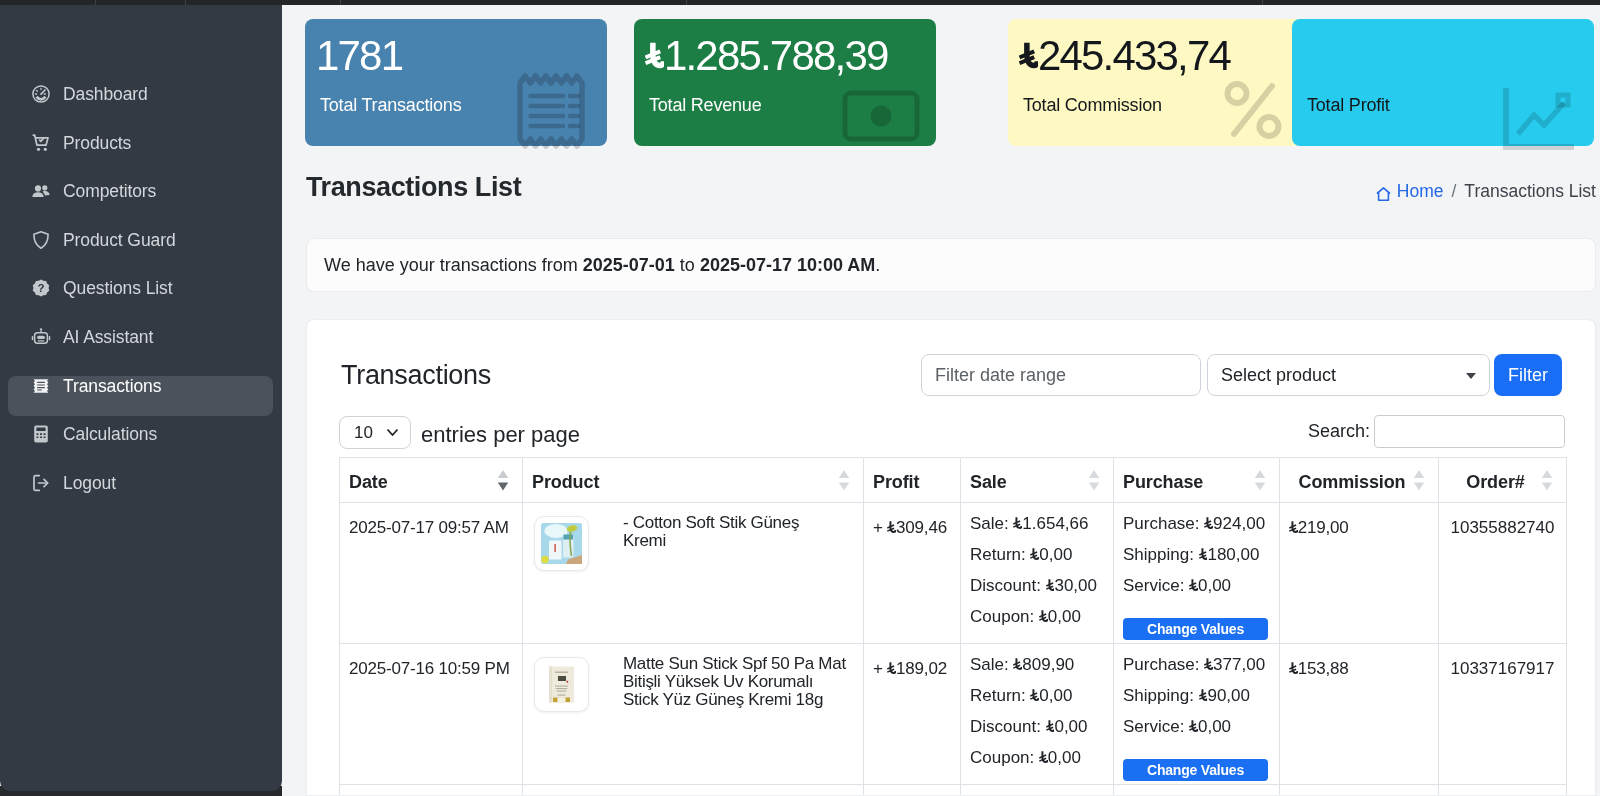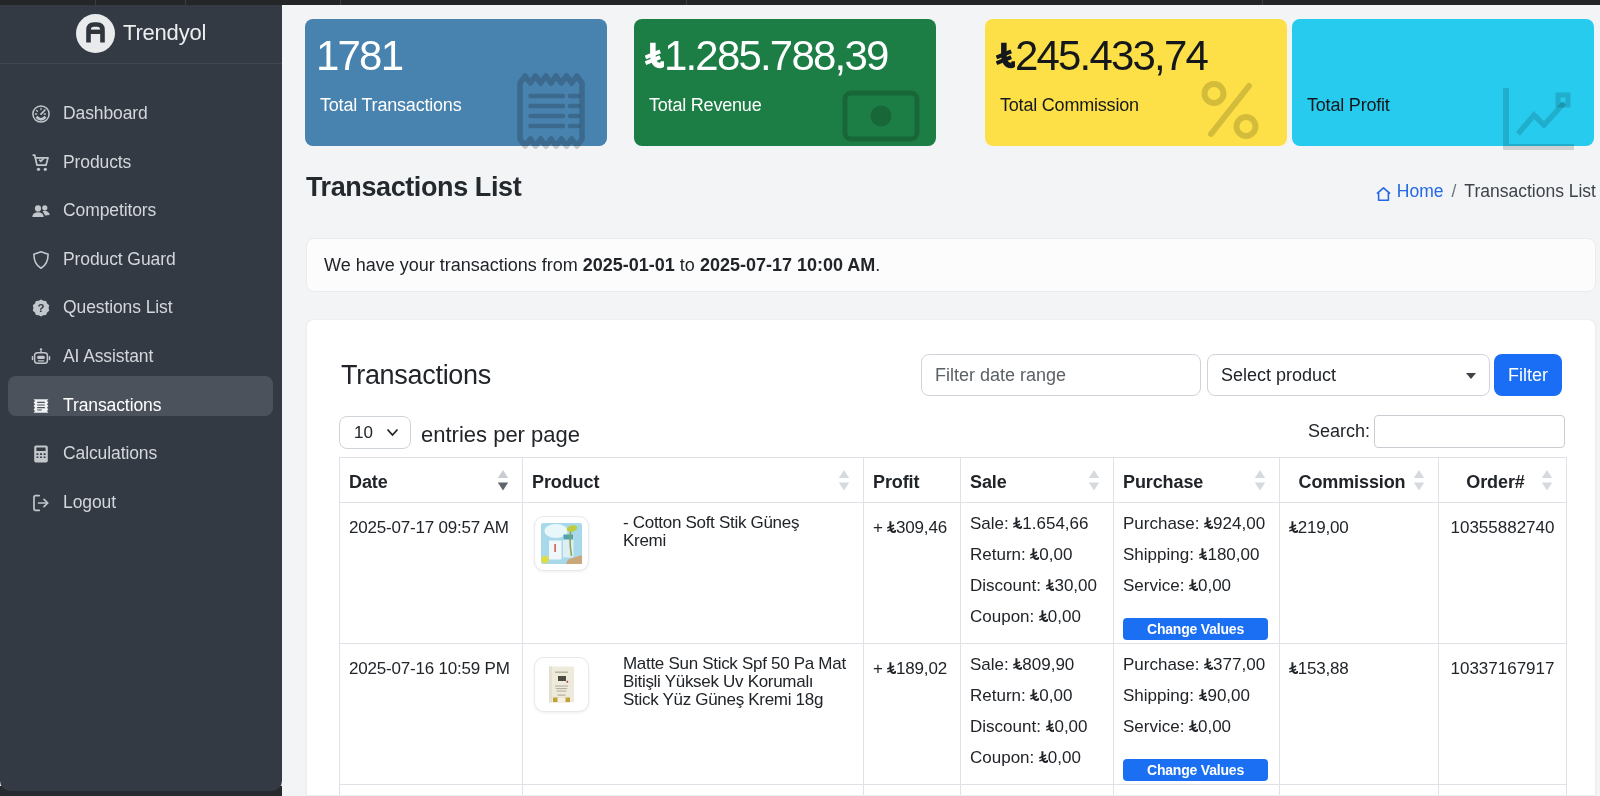--- a/index.html
+++ b/index.html
@@ -6,21 +6,21 @@
 
 #top{position:absolute;left:0;top:0;width:1600px;height:5px;background:#232527;z-index:30}
 #top i{position:absolute;top:0;height:5px;width:1px;background:#3c3e40}
 
 #sbunder{position:absolute;left:0;top:786px;width:282px;height:10px;background:#26292d}
 #sb{position:absolute;left:0;top:0;width:282px;height:791px;background:#343a44;border-radius:0 0 10px 10px;z-index:2}
 #brand{position:absolute;left:0;top:0;width:282px;height:64px;border-bottom:1px solid #40464f}
 #brand .circ{position:absolute;left:76px;top:14px;width:39px;height:39px;border-radius:50%;background:#e8eaec}
 #brand .nm{position:absolute;left:123px;top:20px;font-size:22px;letter-spacing:-.2px;color:#eceef0}
 #nav{position:absolute;left:0;top:64px;width:282px;padding-top:20px}
-.it{height:40px;margin:0 9px 8.6px 8px;border-radius:8px;display:flex;align-items:flex-end;padding-left:23px;font-size:17.5px;color:#d3d7db;letter-spacing:-.1px}
+.it{height:40px;margin:0 9px 8.6px 8px;border-radius:8px;display:flex;align-items:flex-start;padding-left:23px;font-size:17.5px;color:#d3d7db;letter-spacing:-.1px}
 .it svg{width:20px;height:20px;margin-right:12px;color:#c2c7cc;flex:none}
 .it.act{background:#4b525b;color:#fff}
 .it.act svg{color:#f0f1f2}
 
 .card{position:absolute;top:19px;width:302px;height:127px;border-radius:8px;color:#fff}
 .card .num{position:absolute;left:11px;top:15px;font-size:42px;font-weight:normal;letter-spacing:-1.8px;white-space:nowrap;line-height:44px}
 .card .lbl{position:absolute;left:15px;top:76px;font-size:18px;letter-spacing:-.2px}
 .card svg.ic{position:absolute}
 .card.dark{color:#14181c}
 
@@ -71,27 +71,20 @@
 <body>
 <div id="top">
     <i style="left:95px"></i>
     <i style="left:185px"></i>
     <i style="left:340px"></i>
     <i style="left:686px"></i>
     <i style="left:1262px"></i>
   </div>
 <div id="sbunder"></div>
 <aside id="sb">
-  <div id="brand">
-    <div class="circ"><svg viewBox="0 0 39 39" width="39" height="39">
-          <path d="M12.5 28.5 V16 Q12.5 10.5 18 10.5 H21 Q26.5 10.5 26.5 16 V28.5" fill="none" stroke="#2f353c" stroke-width="4.6"></path>
-          <path d="M13.2 17.8 H25.8" stroke="#2f353c" stroke-width="4.4"></path>
-        </svg></div>
-    <div class="nm">Trendyol</div>
-  </div>
   <nav id="nav">
     <div class="it"><svg viewBox="0 0 20 20">
           <circle cx="10" cy="10" r="8.1" fill="none" stroke="currentColor" stroke-width="1.5"></circle>
           <path d="M10 10.2 L14 6" stroke="currentColor" stroke-width="1.7" stroke-linecap="round" fill="none"></path>
           <path d="M4.6 13.6 A6.3 6.3 0 0 0 15.4 13.6 L13.3 11.8 A3.6 3.6 0 0 1 6.7 11.8 Z" fill="currentColor"></path>
           <path d="M5.6 6.4 l.8.8 M10 4.4 v1.2 M14.4 10 h-1.2 M4.4 10 h1.2" stroke="currentColor" stroke-width="1.3" stroke-linecap="round"></path>
         </svg>Dashboard</div>
     <div class="it"><svg viewBox="0 0 20 20" fill="none" stroke="currentColor">
           <path d="M1.6 2.2 h2.1 l2.3 10 h9 l2-7.3 H4.6" stroke-width="1.7" stroke-linejoin="round"></path>
           <path d="M8.2 6.6 l1.7 1.7 2.9-3.1" stroke-width="1.7"></path>
@@ -146,21 +139,21 @@
   <div class="num"><svg class="tl" viewBox="0 0 72 100">
         <path d="M30 2 L30 50 C30 74 40 89 57 89 C65 89 70 83 70 73" stroke-width="21"></path>
         <path d="M2 58 L58 35 M2 80 L58 57" stroke-width="15"></path>
       </svg>1.285.788,39</div>
   <div class="lbl">Total Revenue</div>
   <svg class="ic" style="right:16px;top:71px" width="78" height="52" viewBox="0 0 78 52">
       <rect x="3" y="3" width="72" height="46" rx="6" fill="none" stroke="rgba(0,0,0,.18)" stroke-width="5"></rect>
       <circle cx="39" cy="26" r="10.5" fill="rgba(0,0,0,.18)"></circle>
     </svg>
 </div>
-<div class="card dark" style="left:985px;background:#fde047">
+<div class="card dark" style="left:1008px;background:#fef9c3">
   <div class="num"><svg class="tl" viewBox="0 0 72 100">
         <path d="M30 2 L30 50 C30 74 40 89 57 89 C65 89 70 83 70 73" stroke-width="21"></path>
         <path d="M2 58 L58 35 M2 80 L58 57" stroke-width="15"></path>
       </svg>245.433,74</div>
   <div class="lbl">Total Commission</div>
   <svg class="ic" style="right:27px;top:60px" width="60" height="62" viewBox="0 0 60 62">
       <line x1="49" y1="7" x2="11" y2="55" stroke="rgba(0,0,0,.16)" stroke-width="6" stroke-linecap="round"></line>
       <circle cx="14" cy="14.5" r="9.5" fill="none" stroke="rgba(0,0,0,.16)" stroke-width="6"></circle>
       <circle cx="46" cy="47.5" r="9.5" fill="none" stroke="rgba(0,0,0,.16)" stroke-width="6"></circle>
     </svg>
@@ -177,21 +170,21 @@
 <div id="h1">Transactions List</div>
 <div id="bc">
     <span class="hm"><svg viewBox="0 0 18 17" fill="none" stroke="#2468e5" stroke-width="1.7" stroke-linejoin="round">
         <path d="M2 8.2 L9 2 L16 8.2"></path>
         <path d="M3.8 7 V15.2 H14.2 V7"></path>
       </svg>Home</span>
     <span class="sep">/</span>
     <span>Transactions List</span>
   </div>
 
-<div id="alert">We have your transactions from <b class="d">2025-01-01</b> to <b class="d">2025-07-17 10:00 AM</b>.</div>
+<div id="alert">We have your transactions from <b class="d">2025-07-01</b> to <b class="d">2025-07-17 10:00 AM</b>.</div>
 
 <div id="panel">
   <h2>Transactions</h2>
   <div class="inp" id="fdr">Filter date range</div>
   <div class="inp" id="selp">Select product<span class="car"></span></div>
   <div id="fbtn">Filter</div>
   <div class="inp" id="sel10">10<svg viewBox="0 0 13 9" fill="none" stroke="#212529" stroke-width="1.8">
         <path d="M1.5 1.5 L6.5 7 L11.5 1.5"></path>
       </svg></div>
   <div id="epp">entries per page</div>

